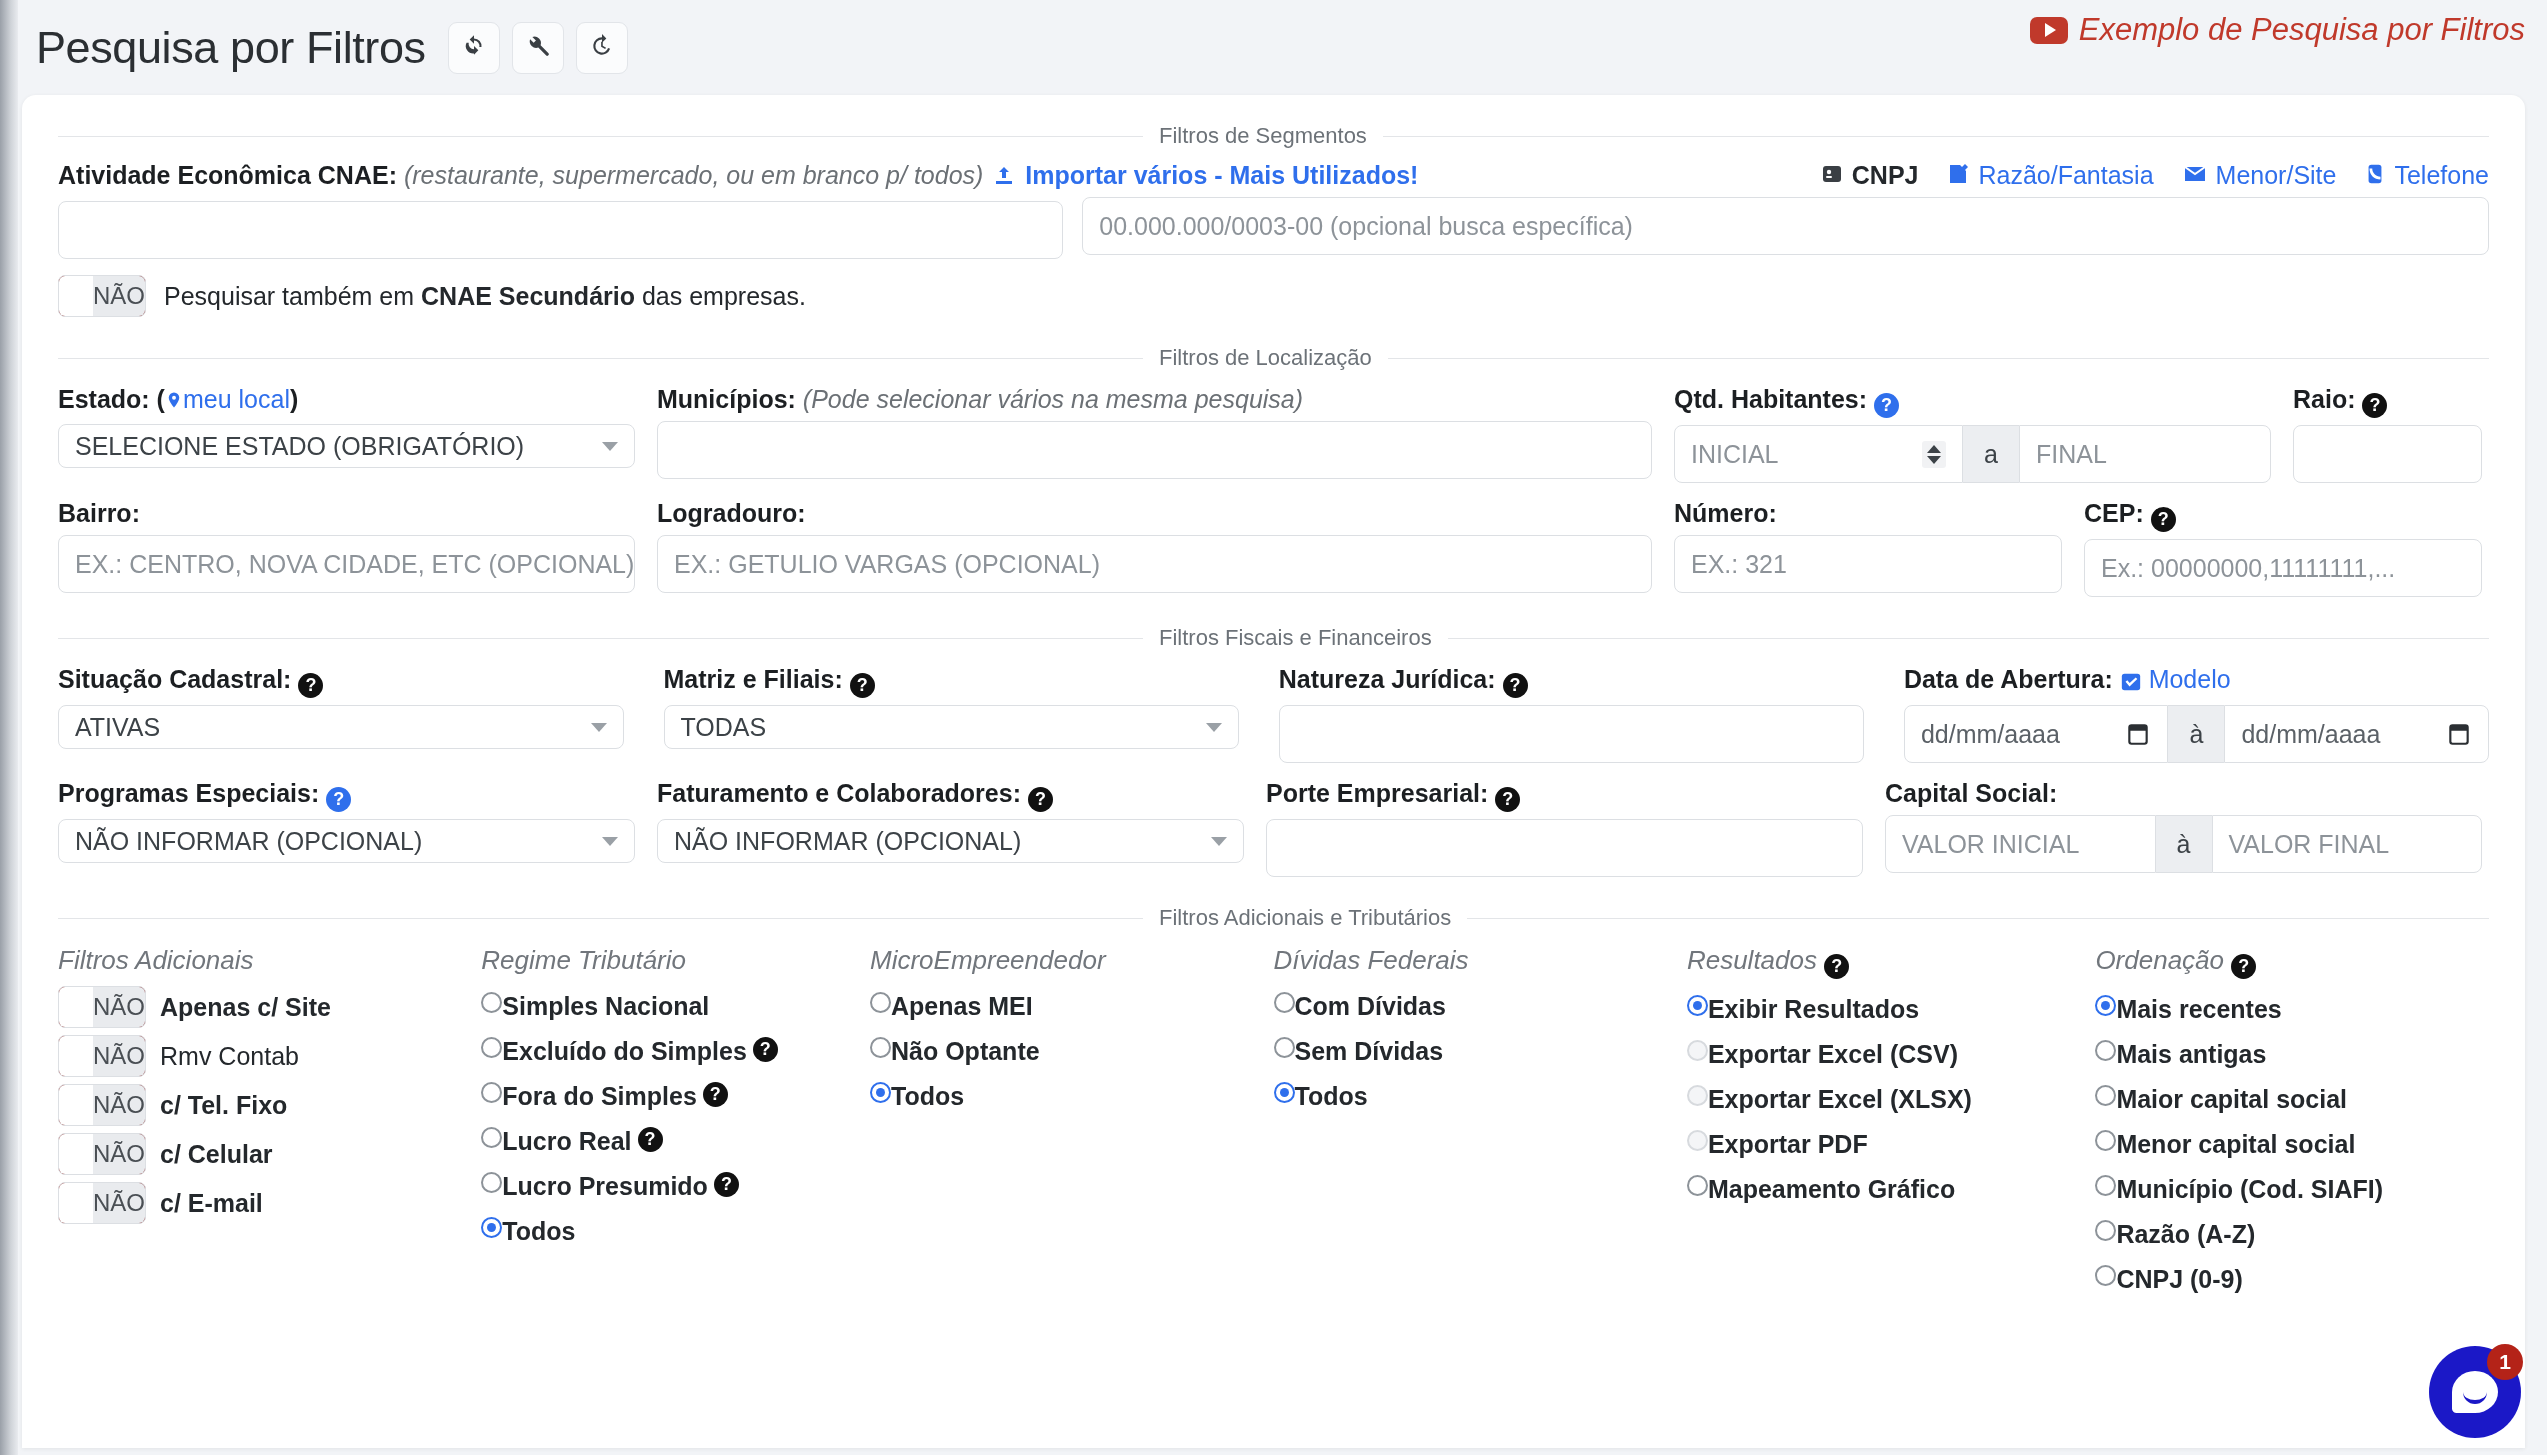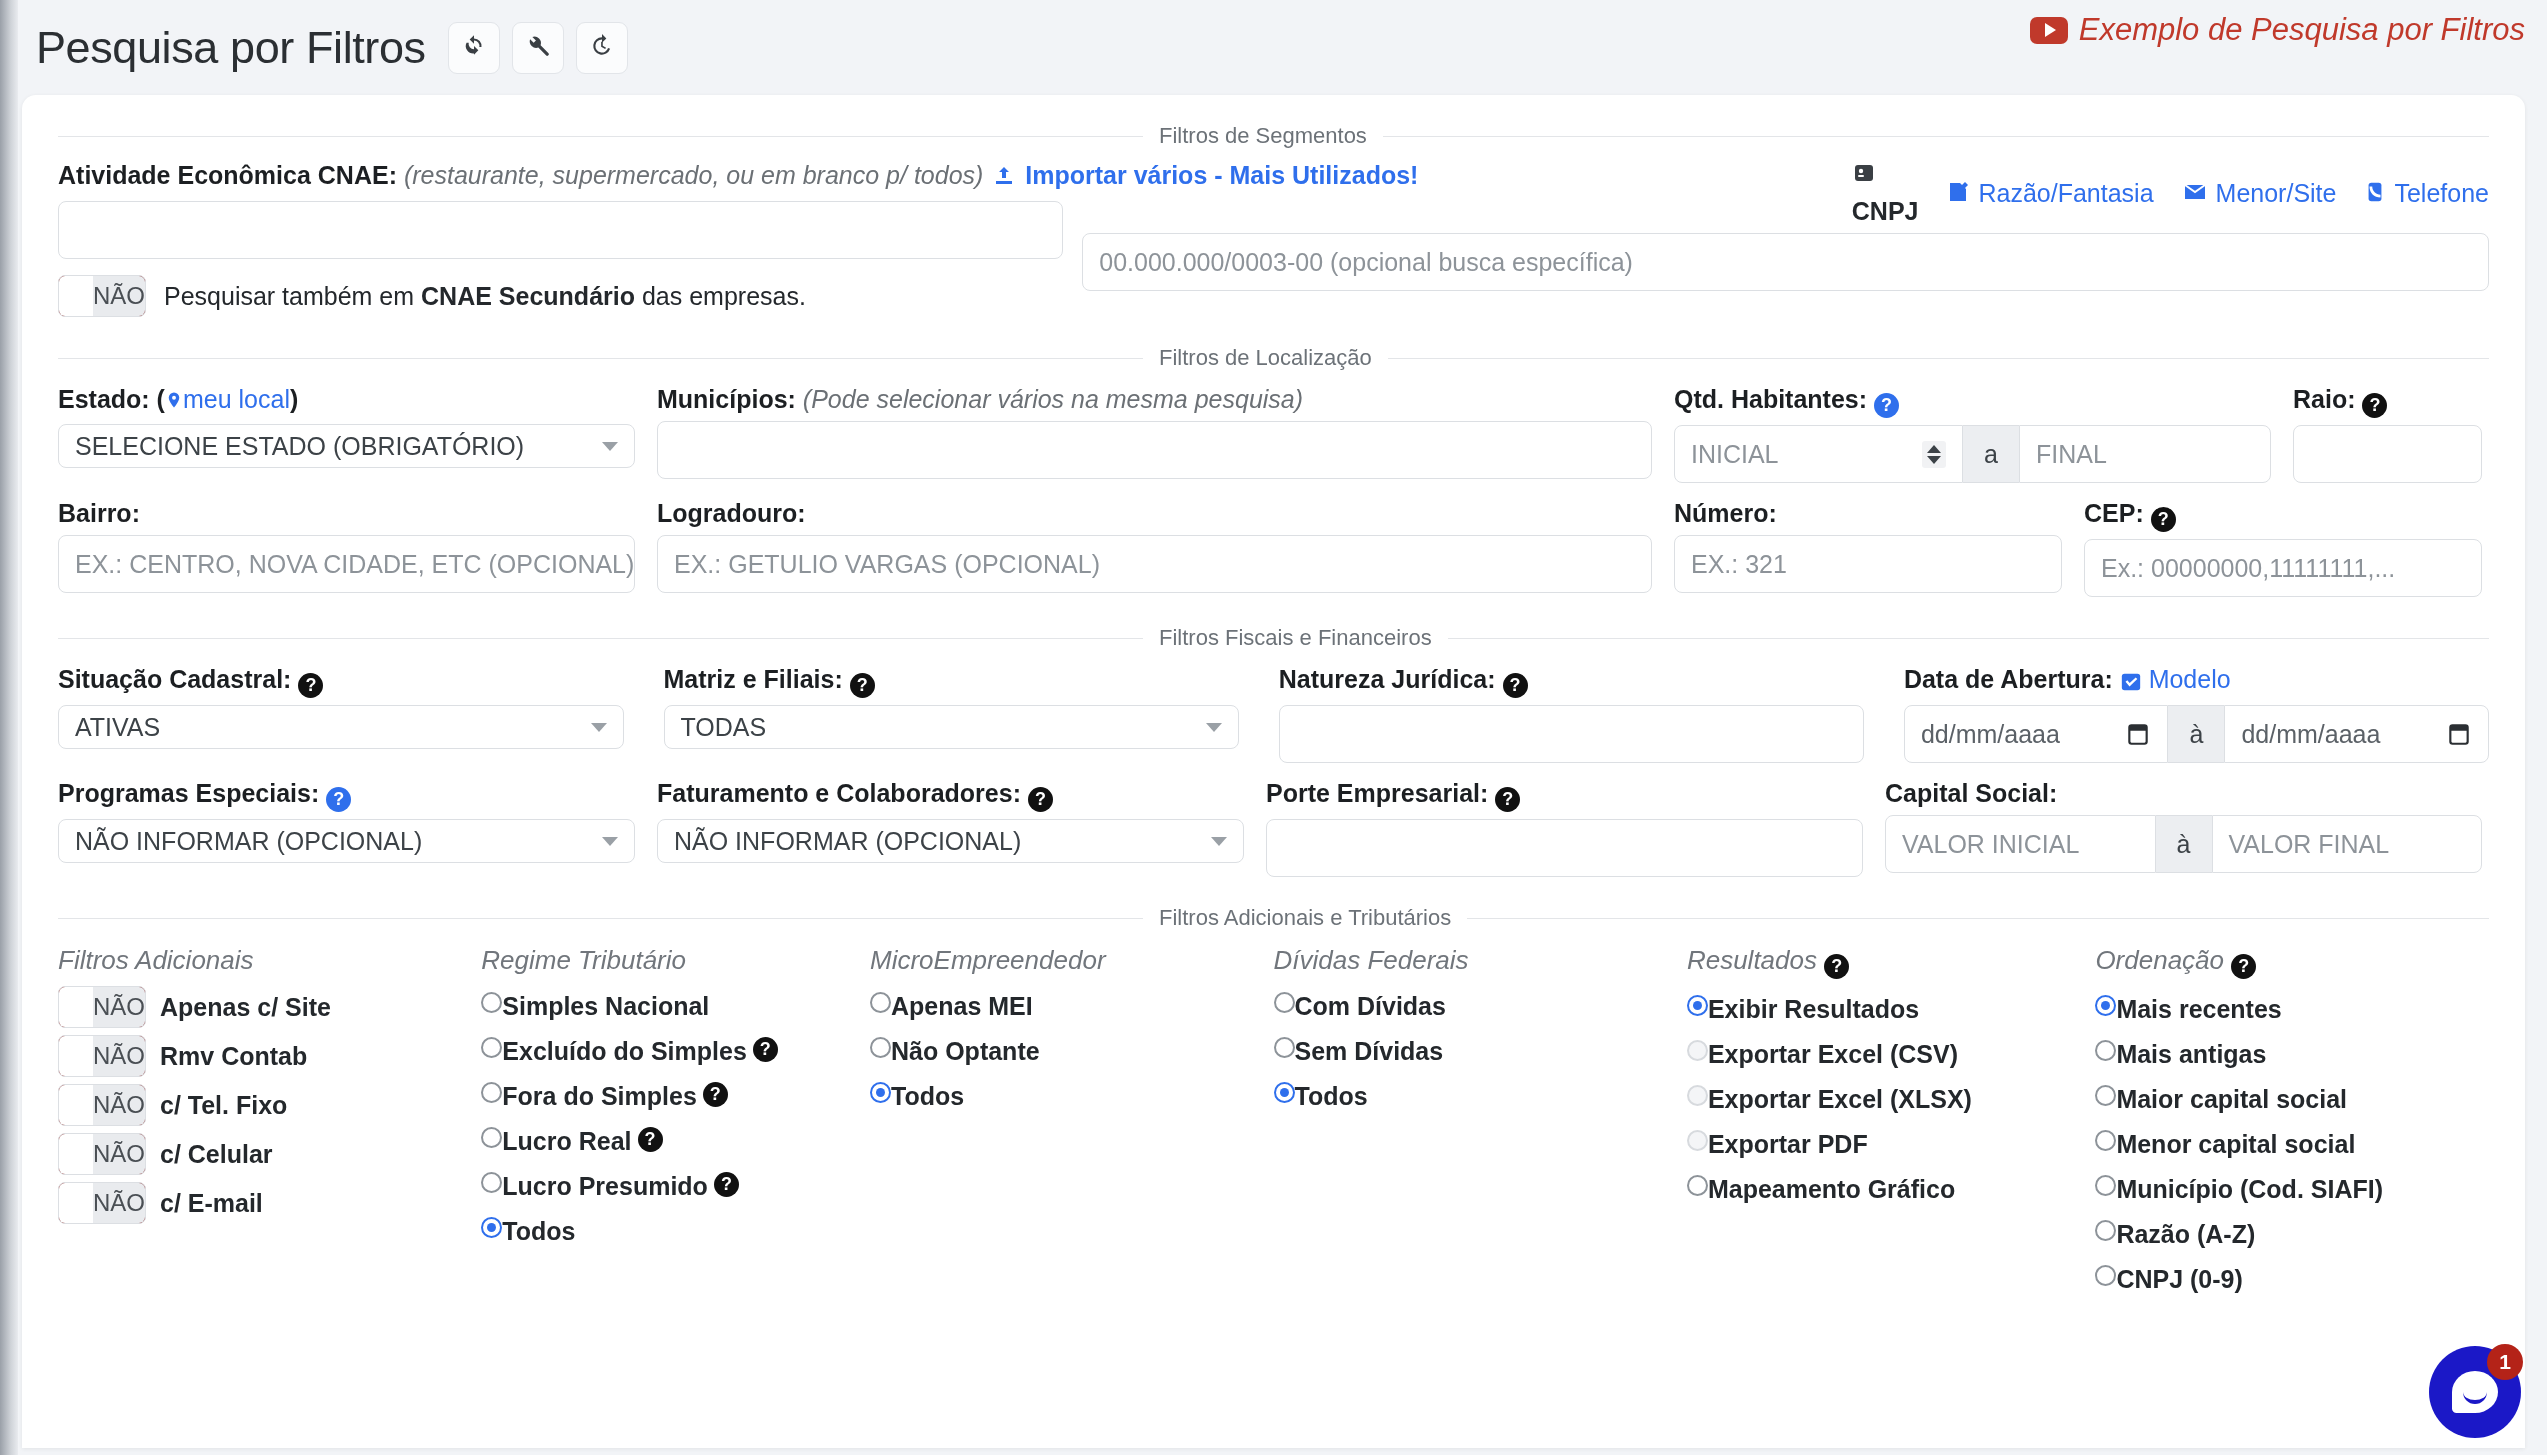--- a/index.html
+++ b/index.html
@@ -231,21 +231,21 @@
         <div style="font-size:25px;color:#24282c;">
           <span>Pesquisar também em </span><b>CNAE Secundário</b><span> das empresas.</span>
         </div>
       </div>
     </div>
 
     <div style="width:20px;"></div>
 
     <div style="width:1463px;">
       <div class="row" style="justify-content:flex-end;gap:28px;align-items:center;">
-        <div class="row" style="gap:8px;flex-direction:column;">
+        <div class="row" style="align-items:center;gap:8px;">
           <span>
             <svg width="24" height="24" viewBox="0 0 24 24" fill="#3a3f44">
                 <rect x="3" y="4" width="18" height="16" rx="3"></rect>
                 <circle cx="9" cy="10" r="2.2" fill="#fff"></circle>
                 <rect x="6" y="14" width="6" height="2" rx="1" fill="#fff"></rect>
               </svg>
           </span>
           <span style="font-size:25px;font-weight:bold;color:#24282c;">CNPJ</span>
         </div>
         <div class="row" style="align-items:center;gap:8px;">
@@ -476,21 +476,21 @@
               <div class="knob"></div>
               <div class="state">NÃO</div>
             </div>
             <span style="font-size: 25px; font-weight: bold; color: rgb(36, 40, 44); white-space: nowrap;">Apenas c/ Site</span>
           </div>
           <div class="row" style="align-items: center; gap: 14px; margin-bottom: 7px;">
             <div class="tgl">
               <div class="knob"></div>
               <div class="state">NÃO</div>
             </div>
-            <span style="font-size: 25px; font-weight: bold; color: rgb(36, 40, 44); white-space: nowrap;">Rmv Contab</span>
+            <span style="font-size: 25px; font-weight: normal; color: rgb(36, 40, 44); white-space: nowrap;">Rmv Contab</span>
           </div>
           <div class="row" style="align-items: center; gap: 14px; margin-bottom: 7px;">
             <div class="tgl">
               <div class="knob"></div>
               <div class="state">NÃO</div>
             </div>
             <span style="font-size: 25px; font-weight: bold; color: rgb(36, 40, 44); white-space: nowrap;">c/ Tel. Fixo</span>
           </div>
           <div class="row" style="align-items: center; gap: 14px; margin-bottom: 7px;">
             <div class="tgl">

